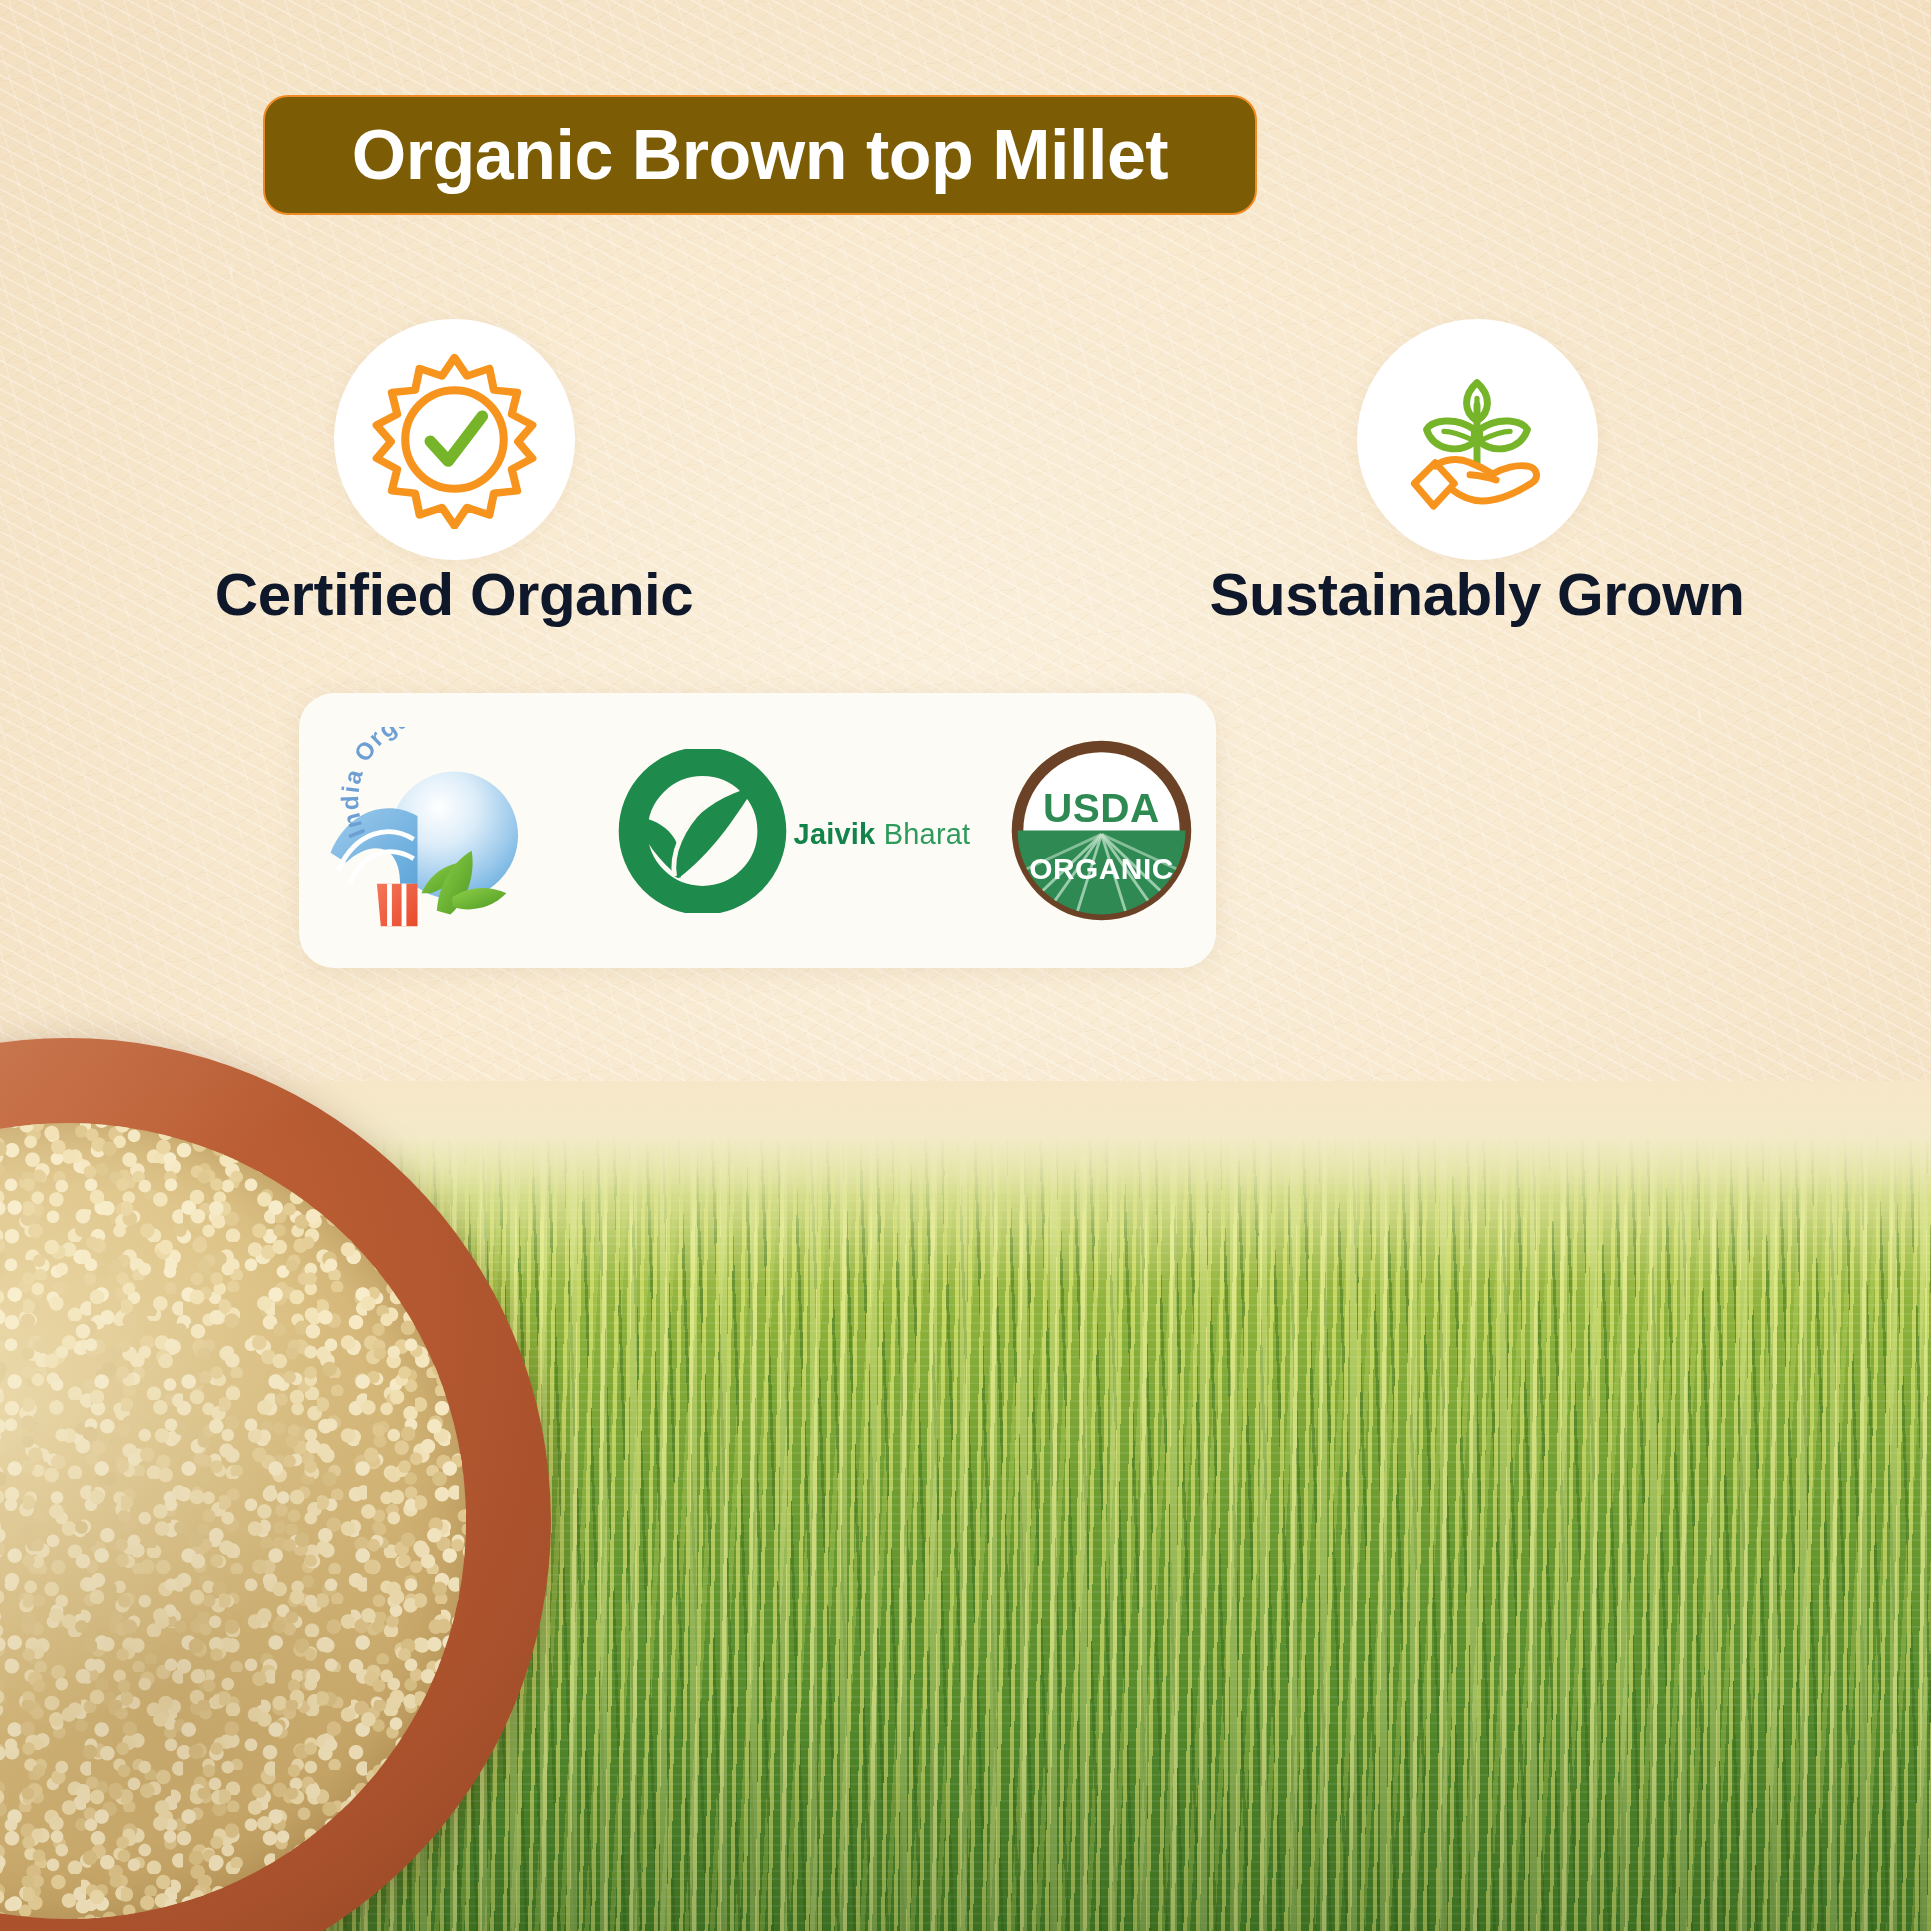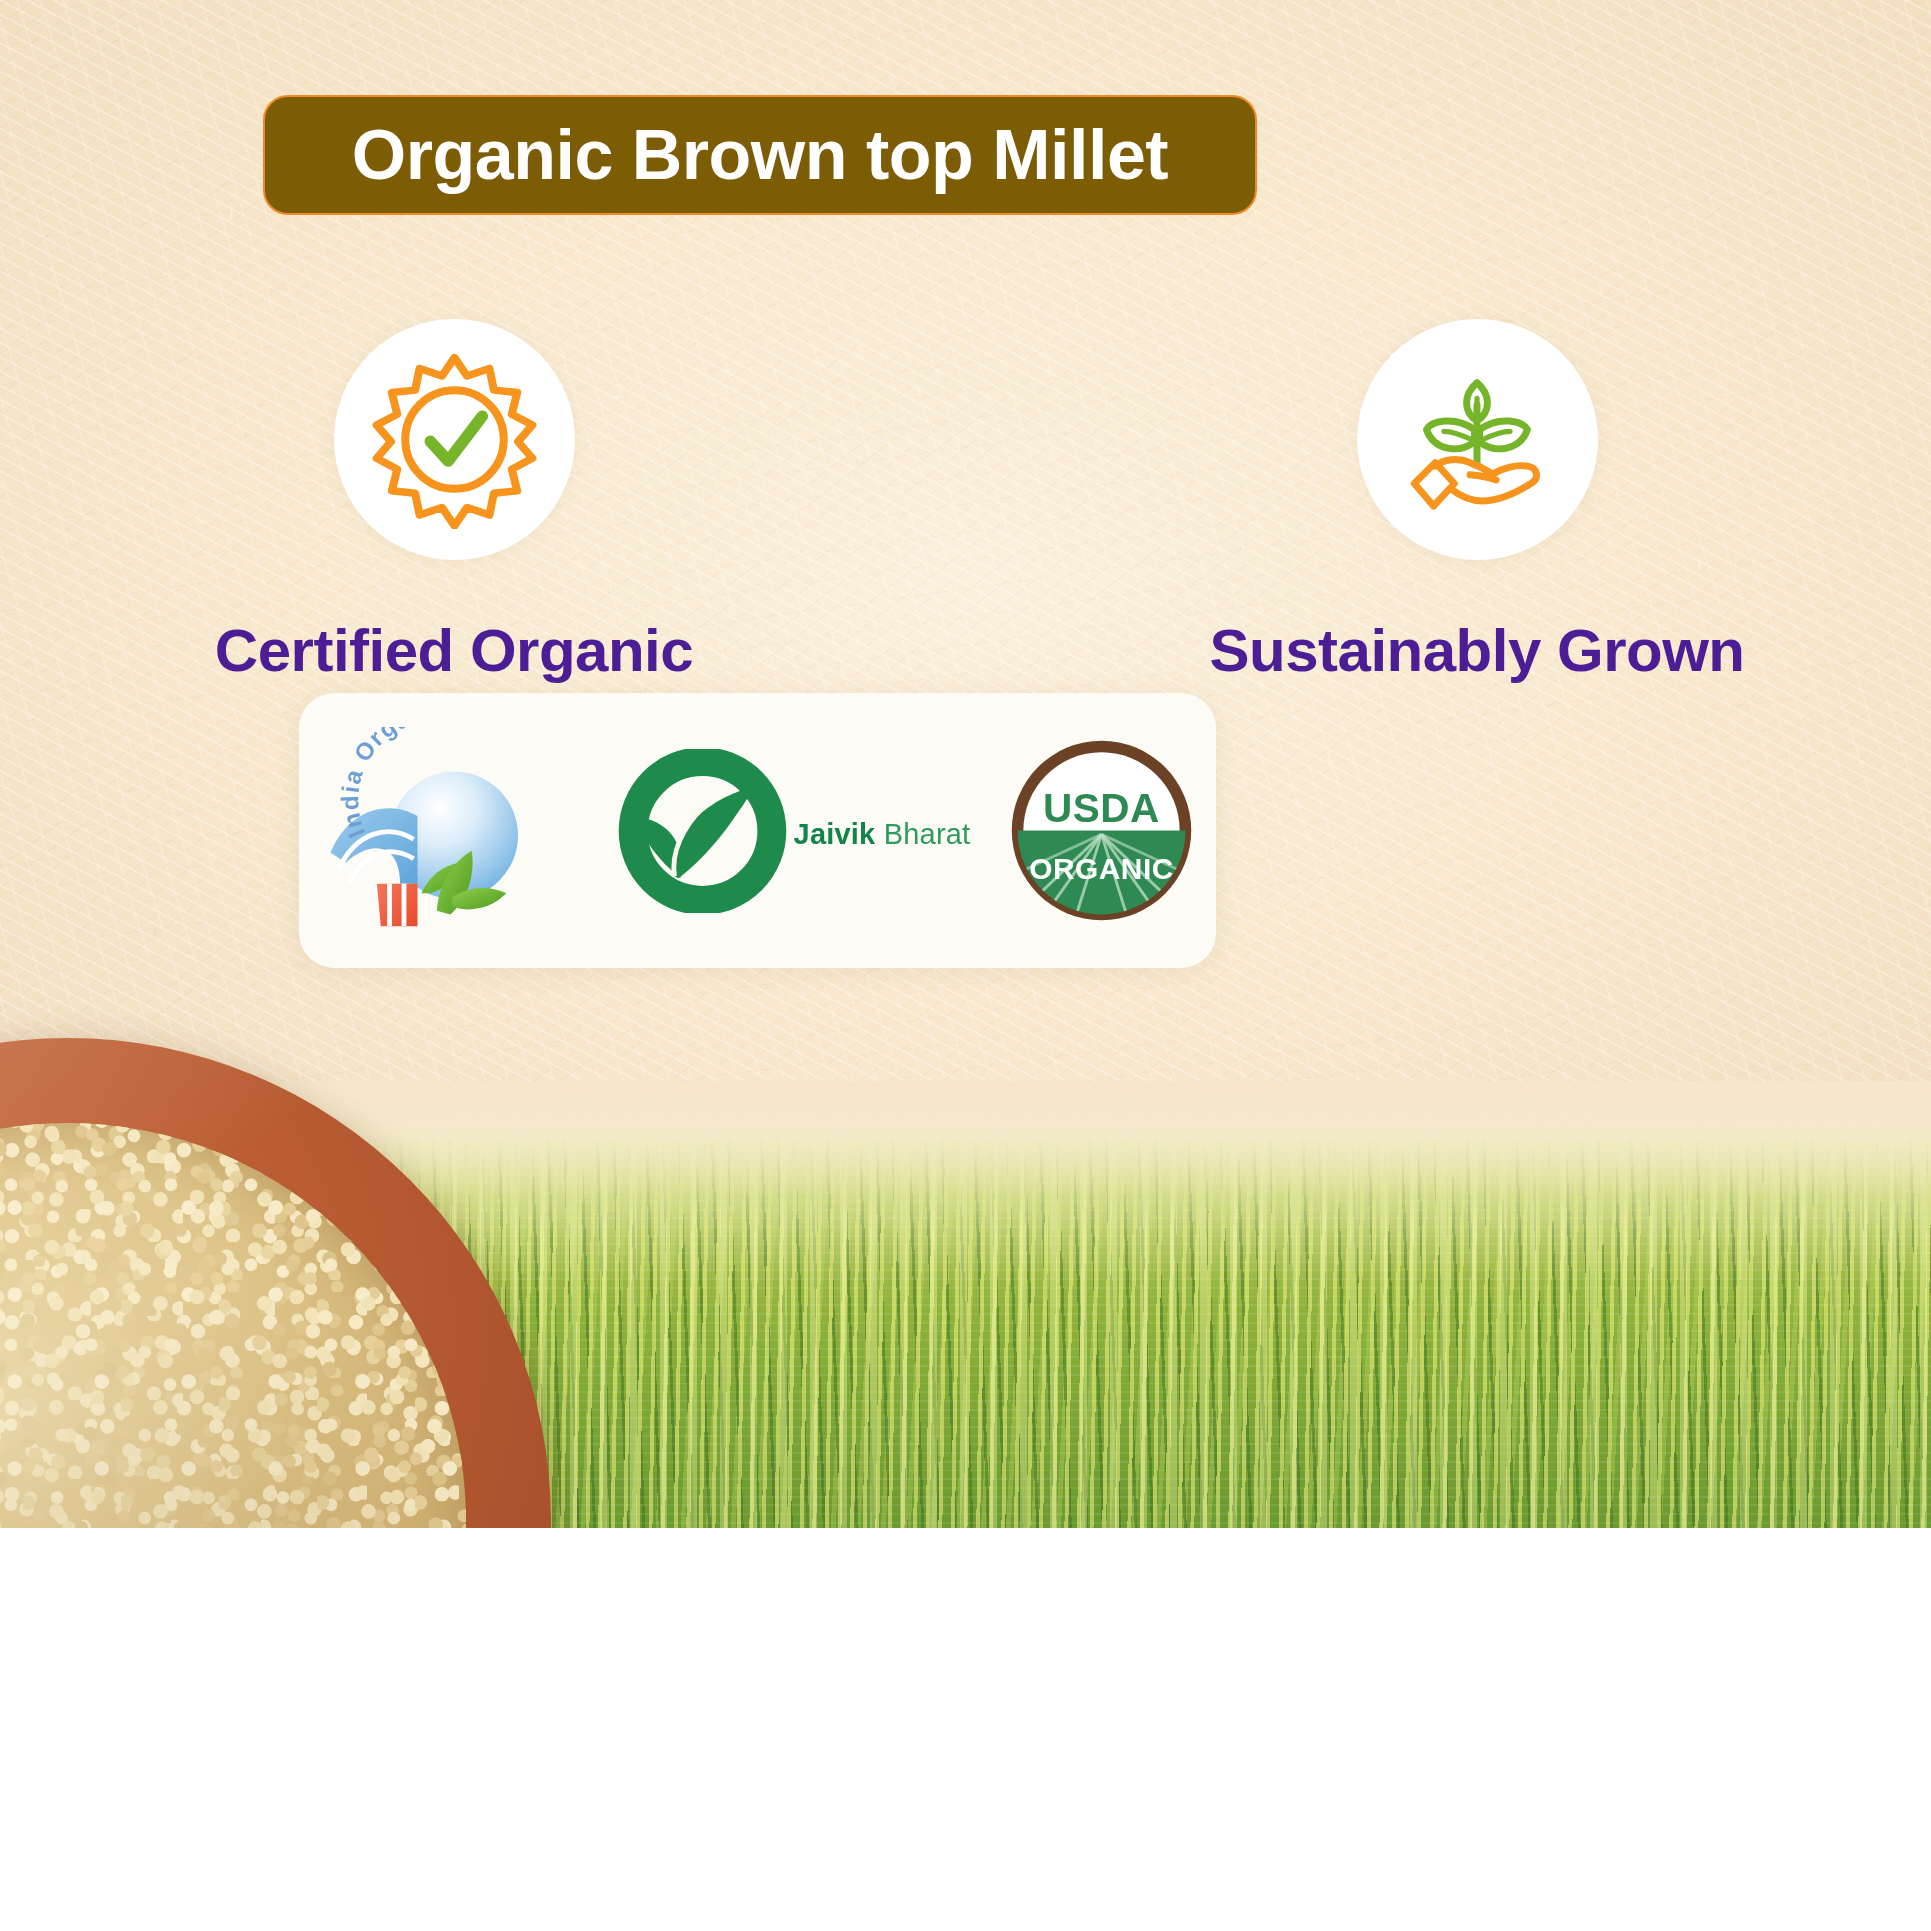--- a/index.html
+++ b/index.html
@@ -7,21 +7,21 @@
   html, body {
     width: 1931px;
     height: 1931px;
     overflow: hidden;
     font-family: "Liberation Sans", sans-serif;
   }
 
   #poster {
     position: relative;
     width: 1931px;
-    height: 1528px;
+    height: 1931px;
     background: #F7E7C9;
     overflow: hidden;
   }
 
   
   .bg-base {
     position: absolute;
     inset: 0;
     background:
       radial-gradient(ellipse 70% 55% at 50% 38%, #FBF0DC 0%, #F8E9CF 48%, #F3DFC0 100%);
@@ -95,24 +95,23 @@
     width: 241px;
     height: 241px;
     border-radius: 50%;
     background: #FFFFFF;
     display: flex;
     align-items: center;
     justify-content: center;
     box-shadow: 0 1.9px 17.4px rgba(180,140,80,.10);
   }
   .feature-label {
-    margin-top: 56px;
     font-size: 60px;
     font-weight: bold;
-    color: #4c1d95;
+    color: #0f172a;
     white-space: nowrap;
     letter-spacing: -0.5px;
   }
 
   
   .cert-card {
     position: absolute;
     left: 299px;
     top: 693px;
     width: 917px;

